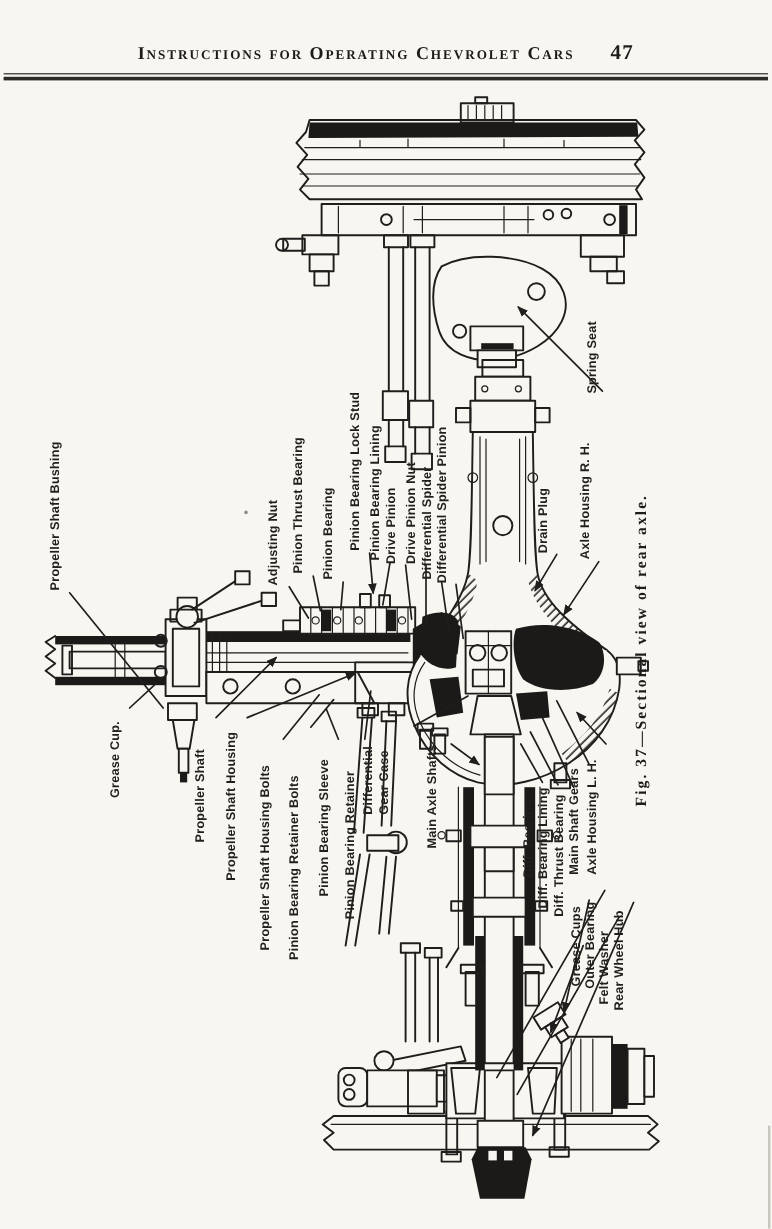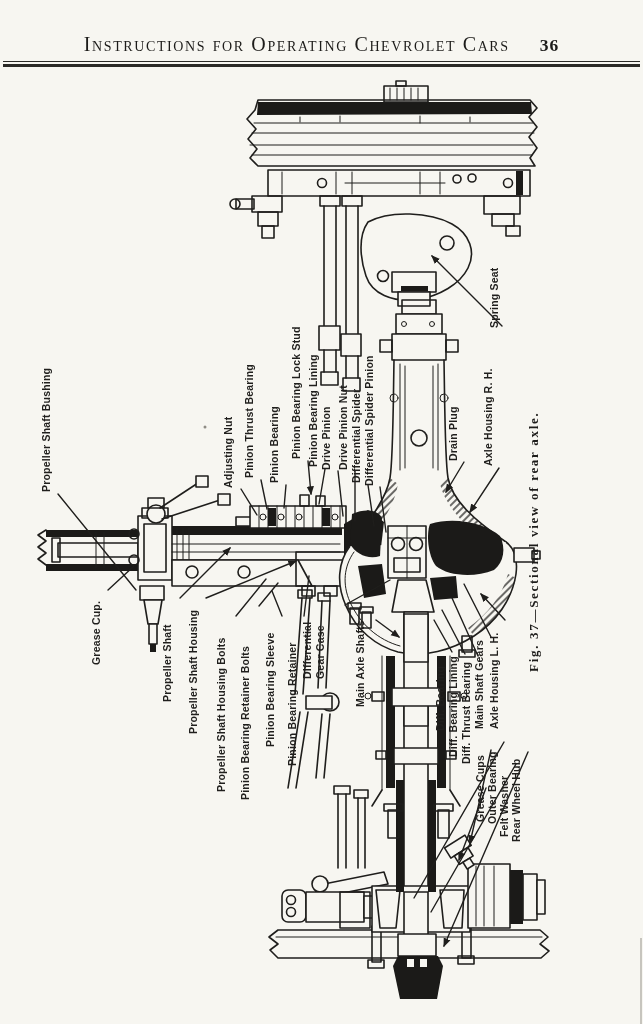--- a/index.html
+++ b/index.html
@@ -4,21 +4,21 @@
 <style>
   html,body{margin:0;padding:0;}
   body{
     width:643px;height:1024px;position:relative;overflow:hidden;
     background:#f7f6f1;
     font-family:"Liberation Serif", serif;
   }
   .page{position:absolute;inset:0;}
   
   .hdr{position:absolute;top:33px;left:0;width:100%;text-align:center;color:#1d1c1a;white-space:nowrap;}
-  .hdr-title{font-variant:small-caps;font-weight:400;font-size:20px;letter-spacing:1.6px;display:inline-block;}
+  .hdr-title{font-variant:small-caps;font-weight:700;font-size:15px;letter-spacing:1.6px;display:inline-block;}
   .hdr-num{font-weight:700;font-size:17.5px;display:inline-block;margin-left:30px;letter-spacing:1px;}
   .rule{position:absolute;left:3px;right:3px;background:#2b2a27;}
   .rule1{top:61px;height:1.2px;}
   .rule2{top:64px;height:3px;}
   
   .lbl{
     position:absolute;height:13px;line-height:13px;white-space:nowrap;
     font-family:"Liberation Sans", sans-serif;font-weight:700;font-size:10.5px;
     letter-spacing:.2px;color:#201f1d;
     transform:rotate(-90deg);transform-origin:0 100%;
@@ -36,21 +36,21 @@
   .stP{stroke:#1f1e1c;stroke-width:1.6;fill:#f7f6f1;stroke-linejoin:round;}
   .ink{fill:#1b1a18;stroke:none;}
   .ld{stroke:#1f1e1c;stroke-width:1.4;fill:none;stroke-linecap:round;}
 </style>
 </head>
 <body>
 
 <div class="page">
 
   <div class="hdr">
-    <span class="hdr-title">Instructions for Operating Chevrolet Cars</span><span class="hdr-num">36</span>
+    <span class="hdr-title">Instructions for Operating Chevrolet Cars</span><span class="hdr-num">47</span>
   </div>
   <div class="rule rule1"></div>
   <div class="rule rule2"></div>
 
   <svg width="643" height="1024" viewBox="0 0 643 1024">
     <defs>
       <marker id="arr" viewBox="0 0 10 10" refX="8.5" refY="5" markerWidth="6.5" markerHeight="6.5" orient="auto-start-reverse">
         <path d="M0,1 L10,5 L0,9 z" fill="#1f1e1c"></path>
       </marker>
       <pattern id="hatch" width="5" height="5" patternUnits="userSpaceOnUse" patternTransform="rotate(45)">

